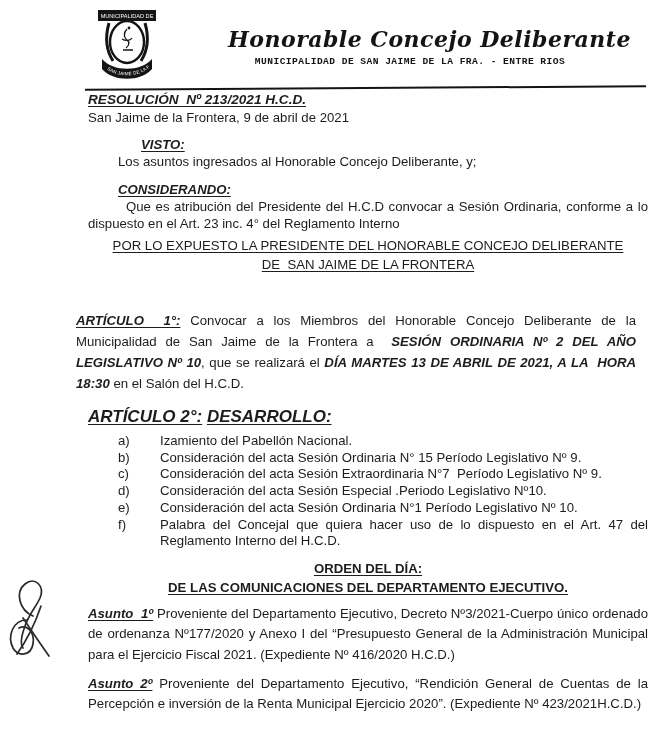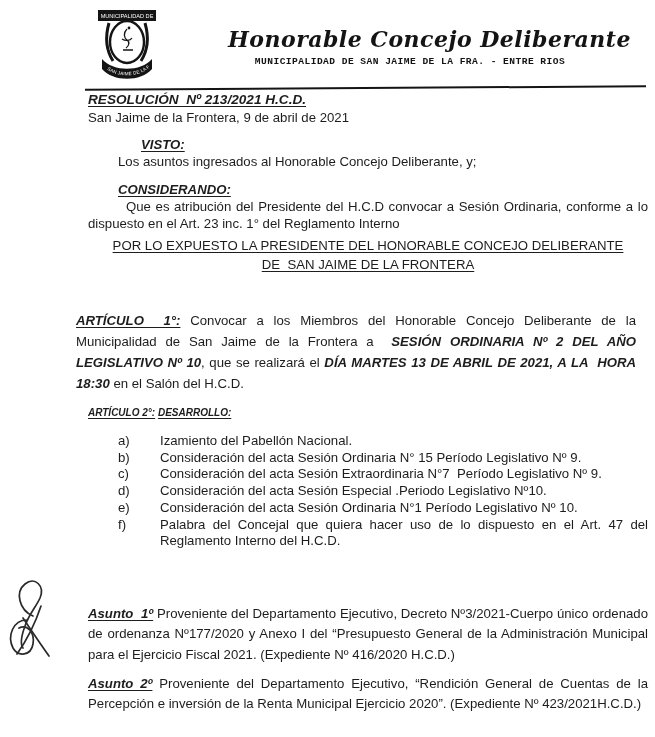--- a/index.html
+++ b/index.html
@@ -38,21 +38,21 @@
 
   .visto-h{left:118px;top:137px;margin-left:23px;}
   .visto-b{left:118px;top:154px;}
   .cons-h{left:118px;top:182px;}
   .cons-b{left:88px;top:199px;width:560px;line-height:16.5px;text-indent:38px;}
 
   .decree{left:88px;top:237px;width:560px;line-height:18.6px;font-weight:400;}
   .decree .sp{letter-spacing:4px;}
 
   .art1{left:76px;top:310px;width:560px;line-height:21px;}
-  .art2h{left:88px;top:407px;font-size:10px;}
+  .art2h{left:88px;top:407px;font-size:17px;}
 
   .agenda{left:118px;top:433px;width:530px;line-height:16.7px;}
   .agenda-item{display:flex;}
   .agenda-item .letter{width:22px;flex:0 0 22px;}
   .agenda-item .text{flex:1;text-align:justify;white-space:pre-wrap;margin-left:20px;}
 
   .orden{left:88px;top:560px;width:560px;line-height:18.8px;font-weight:700;}
 
   .asunto{width:560px;line-height:20.4px;}
   .as1{left:88px;top:604px;}
@@ -91,21 +91,21 @@
 <div class="abs org-subtitle">MUNICIPALIDAD DE SAN JAIME DE LA FRA. - ENTRE RIOS</div>
 <div class="abs header-rule"></div>
 
 <div class="abs res-title b u pre">RESOLUCIÓN  Nº 213/2021 H.C.D.</div>
 <div class="abs dateline">San Jaime de la Frontera, 9 de abril de 2021</div>
 
 <div class="abs visto-h b u">VISTO:</div>
 <div class="abs visto-b">Los asuntos ingresados al Honorable Concejo Deliberante, y;</div>
 
 <div class="abs cons-h b u">CONSIDERANDO:</div>
-<div class="abs cons-b just">Que es atribución del Presidente del H.C.D convocar a Sesión Ordinaria, conforme a lo dispuesto en el Art. 23 inc. 1° del Reglamento Interno</div>
+<div class="abs cons-b just">Que es atribución del Presidente del H.C.D convocar a Sesión Ordinaria, conforme a lo dispuesto en el Art. 23 inc. 4° del Reglamento Interno</div>
 
 <div class="abs decree ctr">
   <div><span class="u">POR LO EXPUESTO LA PRESIDENTE DEL HONORABLE CONCEJO DELIBERANTE</span></div>
   <div><span class="u pre">DE  SAN JAIME DE LA FRONTERA</span></div>
 </div>
 
 <div class="abs art1 just pre"><span class="b u">ARTÍCULO  1°:</span><span> Convocar a los Miembros del Honorable Concejo Deliberante de la Municipalidad de San Jaime de la Frontera a  </span><span class="b">SESIÓN ORDINARIA Nº 2 DEL AÑO LEGISLATIVO Nº 10</span><span>, que se realizará el </span><span class="b">DÍA MARTES 13 DE ABRIL DE 2021, A LA  HORA 18:30</span><span> en el Salón del H.C.D.</span></div>
 
 <div class="abs art2h pre"><span class="b u">ARTÍCULO 2°:</span><span class="b"> </span><span class="b u">DESARROLLO:</span></div>
 
@@ -130,20 +130,22 @@
     <span class="letter">e)</span>
     <span class="text">Consideración del acta Sesión Ordinaria N°1 Período Legislativo Nº 10.</span>
   </div>
   <div class="agenda-item">
     <span class="letter">f)</span>
     <span class="text">Palabra del Concejal que quiera hacer uso de lo dispuesto en el Art. 47 del Reglamento Interno del H.C.D.</span>
   </div>
 </div>
 
 <div class="abs orden ctr">
+  <div><span class="u">ORDEN DEL DÍA:</span></div>
+  <div><span class="u">DE LAS COMUNICACIONES DEL DEPARTAMENTO EJECUTIVO.</span></div>
 </div>
 
 <div class="abs asunto as1 just pre"><span class="b u">Asunto  1º</span><span> Proveniente del Departamento Ejecutivo, Decreto Nº3/2021-Cuerpo único ordenado de ordenanza Nº177/2020 y Anexo I del “Presupuesto General de la Administración Municipal para el Ejercicio Fiscal 2021. (Expediente Nº 416/2020 H.C.D.)</span></div>
 <div class="abs asunto as2 just pre"><span class="b u">Asunto 2º</span><span> Proveniente del Departamento Ejecutivo, “Rendición General de Cuentas de la Percepción e inversión de la Renta Municipal Ejercicio 2020”. (Expediente Nº 423/2021H.C.D.)</span></div>
 
 <svg class="abs signature" width="48" height="88" viewBox="0 0 48 88" aria-hidden="true">
   <g stroke="#2a2a2a" stroke-width="1.7" fill="none" stroke-linecap="round">
     <path d="M28,40 C 14,34 10,16 20,8 C 30,0 40,10 35,22 C 31,31 24,38 20,50 C 16,61 15,68 18,72"></path>
     <path d="M22,44 C 8,44 2,60 8,72 C 13,81 26,80 28,68 C 30,56 22,48 14,52"></path>
     <path d="M36,30 C 30,48 22,64 12,78"></path>

